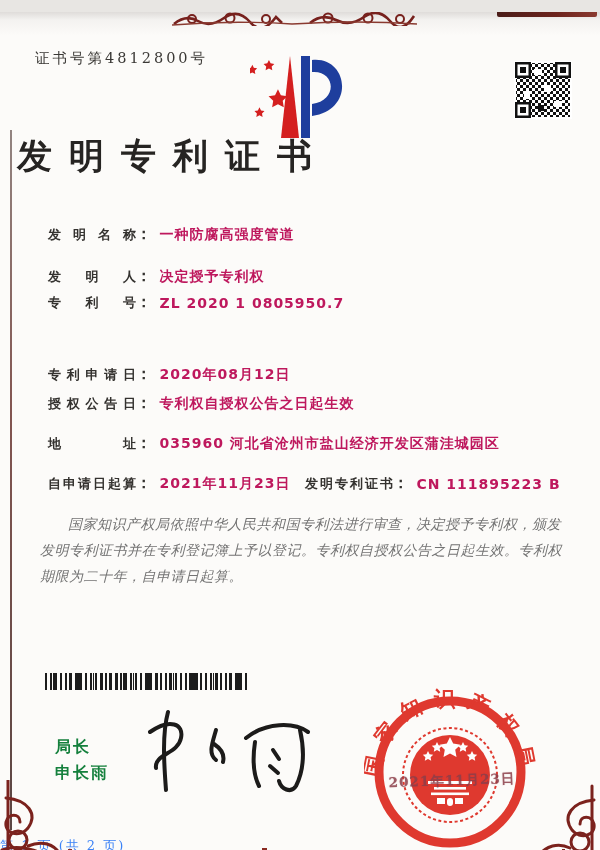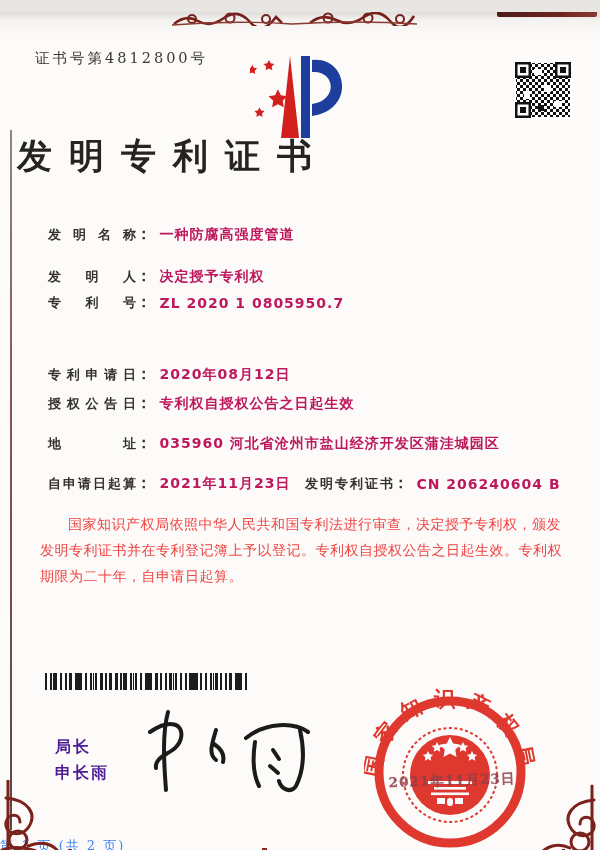--- a/index.html
+++ b/index.html
@@ -25,31 +25,31 @@
     font-size:35px;font-weight:bold;letter-spacing:17px;text-indent:17px;color:#262422;}
   .fields{position:absolute;left:48px;top:0;width:520px;}
   .frow{position:absolute;left:0;width:520px;height:22px;white-space:nowrap;}
   .flabel{display:inline-block;width:88px;text-align:justify;text-align-last:justify;
     font-size:13px;font-weight:bold;color:#34322f;vertical-align:middle;}
   .fcolon{font-size:15.5px;font-weight:bold;color:#34322f;margin-right:8px;vertical-align:middle;}
   .fvalue{font-family:"DejaVu Sans","Liberation Sans",sans-serif;font-weight:bold;
     font-size:14px;color:#be185d;letter-spacing:1px;vertical-align:middle;}
   .field2{position:absolute;left:257px;top:0;}
   .body-text{position:absolute;left:40px;top:499px;width:522px;
-    font-size:14px;line-height:26px;color:#ef4444;letter-spacing:.5px;}
+    font-style:italic;font-size:14px;line-height:26px;color:#737373;letter-spacing:.5px;}
   .body-text p{margin:0;text-indent:2em;}
   .barcode{position:absolute;left:45px;top:661px;width:203px;height:17px;
     background:
       repeating-linear-gradient(90deg,#1c1c1c 0 2px,transparent 2px 5px),
       repeating-linear-gradient(90deg,#1c1c1c 0 1px,transparent 1px 8px),
       repeating-linear-gradient(90deg,transparent 0 9px,#1c1c1c 9px 12px,transparent 12px 23px);
   }
   .signer{position:absolute;left:55px;top:722px;
     font-family:"DejaVu Sans","Liberation Sans",sans-serif;font-weight:bold;
-    font-size:16px;color:#4c1d95;line-height:26px;letter-spacing:2px;}
+    font-size:16px;color:#15803d;line-height:26px;letter-spacing:2px;}
   .signature{position:absolute;left:128px;top:690px;}
   .seal{position:absolute;left:364px;top:673px;}
   .seal-date{position:absolute;left:372px;top:760px;width:160px;text-align:center;
     font-size:13.5px;font-weight:bold;color:#8c3e4a;letter-spacing:1px;
     transform:rotate(-2deg);opacity:.85;text-shadow:0 0 1px rgba(140,60,70,.6);}
   .footer{position:absolute;left:0;top:825px;width:100%;text-align:left;
     font-size:13px;color:#3b82f6;letter-spacing:2px;}
   .corner{position:absolute;top:768px;}
   .corner.left{left:-2px;}
   .corner.right{left:534px;}
@@ -152,21 +152,21 @@
     </div>
     <div class="frow" style="top:381px">
       <span class="flabel">授权公告日</span><span class="fcolon">：</span><span class="fvalue">专利权自授权公告之日起生效</span>
     </div>
     <div class="frow" style="top:421px">
       <span class="flabel">地址</span><span class="fcolon">：</span><span class="fvalue">035960 河北省沧州市盐山经济开发区蒲洼城园区</span>
     </div>
     <div class="frow" style="top:461px">
       <span class="flabel">自申请日起算</span><span class="fcolon">：</span><span class="fvalue">2021年11月23日</span>
       <span class="field2">
-        <span class="flabel">发明专利证书</span><span class="fcolon">：</span><span class="fvalue">CN 206240604 B</span>
+        <span class="flabel">发明专利证书</span><span class="fcolon">：</span><span class="fvalue">CN 111895223 B</span>
       </span>
     </div>
   </div>
 
   <div class="body-text">
     <p>国家知识产权局依照中华人民共和国专利法进行审查，决定授予专利权，颁发发明专利证书并在专利登记簿上予以登记。专利权自授权公告之日起生效。专利权期限为二十年，自申请日起算。</p>
   </div>
 
   <div class="barcode"></div>
 

